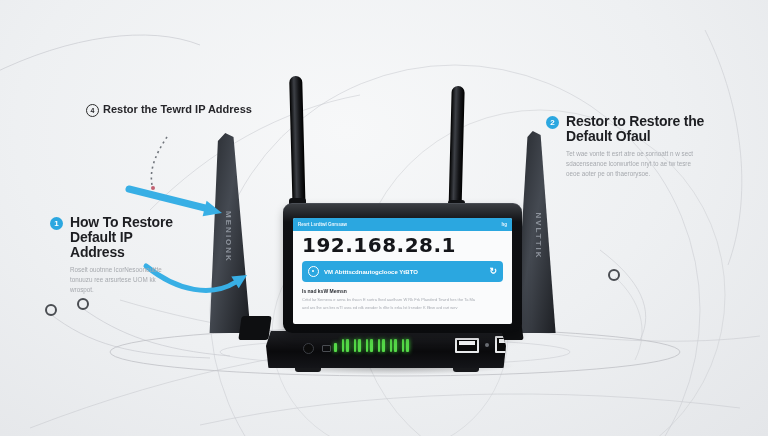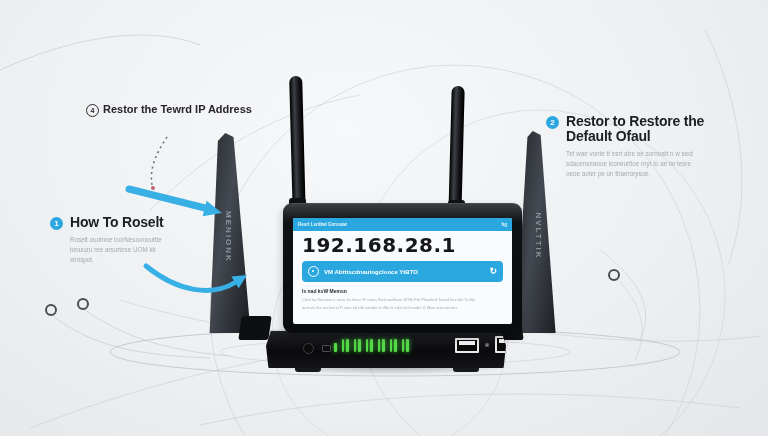--- a/index.html
+++ b/index.html
@@ -217,21 +217,22 @@
     <span class="note-badge">4</span>
     <div class="note-lines">
       <div class="l1">Restor the Tewrd IP Address</div>
     </div>
   </div>
 
   <div class="step s1">
     <div class="step-row">
       <span class="step-badge">1</span>
       <div class="step-title">
-        <div>How To Roselt</div>
+        <div>How To Restore</div>
+        <div>Default IP Address</div>
       </div>
     </div>
     <div class="step-body">
       <div>Roselt ouotnne lcorNesoonouttte</div>
       <div>tonuuzu ree arsurtese UOM kk</div>
       <div>wrospot.</div>
     </div>
   </div>
 
   <div class="step s2">

